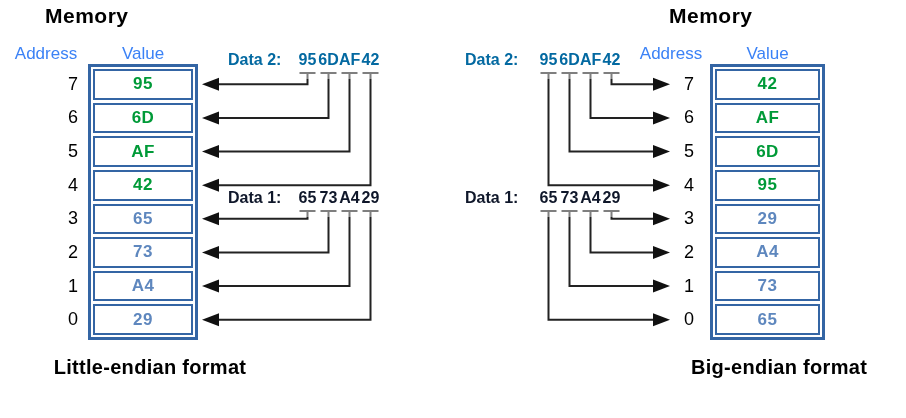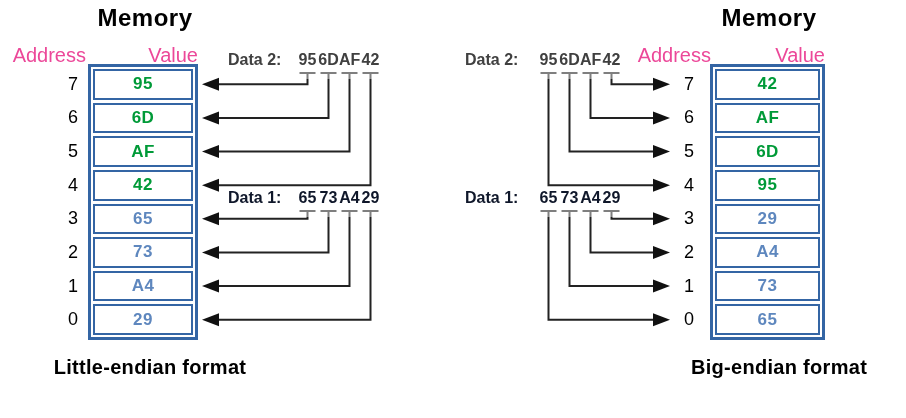--- a/index.html
+++ b/index.html
@@ -1,39 +1,39 @@
 <!DOCTYPE html>
 <html><head>
 <meta charset="utf-8">
 <style>
   html,body{margin:0;padding:0;background:#ffffff;}
   .stage{position:relative;width:906px;height:418px;background:#ffffff;
          font-family:"Liberation Sans",sans-serif;overflow:hidden;}
   .abs{position:absolute;}
-  .title{font-size:24px;font-weight:bold;color:#000;text-align:center;letter-spacing:0.5px;}
-  .hdr{font-size:20px;color:#ec4899;text-align:right;}
+  .title{font-size:21px;font-weight:bold;color:#000;letter-spacing:0.5px;}
+  .hdr{font-size:17px;color:#3b82f6;text-align:center;}
   .mem-table{box-sizing:border-box;border:3px solid #3465a4;padding:2px;background:#fff;
              display:grid;grid-template-rows:repeat(8,1fr);row-gap:3px;}
   .cell{box-sizing:border-box;border:2px solid #3465a4;background:#fff;
         display:flex;align-items:center;justify-content:center;}
   .cell span{font-size:17px;font-weight:bold;letter-spacing:0.5px;}
   [data-group="data2"]{color:#009a38;}
   [data-group="data1"]{color:#5e87be;}
   .addr-col{box-sizing:border-box;padding:5px 0;
             display:grid;grid-template-rows:repeat(8,1fr);row-gap:3px;}
   .addr-col .addr{display:flex;align-items:center;font-size:18px;color:#000;}
   .addr-left .addr{justify-content:flex-end;}
   .addr-right .addr{justify-content:center;}
   .data-label{display:flex;align-items:baseline;height:19px;
               font-size:16px;font-weight:bold;white-space:nowrap;}
   .data-label .prefix{display:inline-block;}
   .pfx-l .prefix{width:69px;}
   .pfx-r .prefix{width:73px;}
   .data-label .byte{display:inline-block;width:21px;text-align:center;}
-  .lab2{color:#404040;}
+  .lab2{color:#0369a1;}
   .lab1{color:#0f172a;}
   .caption{font-size:20px;font-weight:bold;color:#000;text-align:center;letter-spacing:0.3px;}
   svg.arrows{position:absolute;left:0;top:0;pointer-events:none;}
   .tickpath{stroke:#7f7f7f;stroke-width:2;fill:none;}
   .arrowpath{stroke:#222222;stroke-width:2;fill:none;}
   .arrowhead{fill:#111111;stroke:none;}
 </style>
 </head>
 <body>
 

